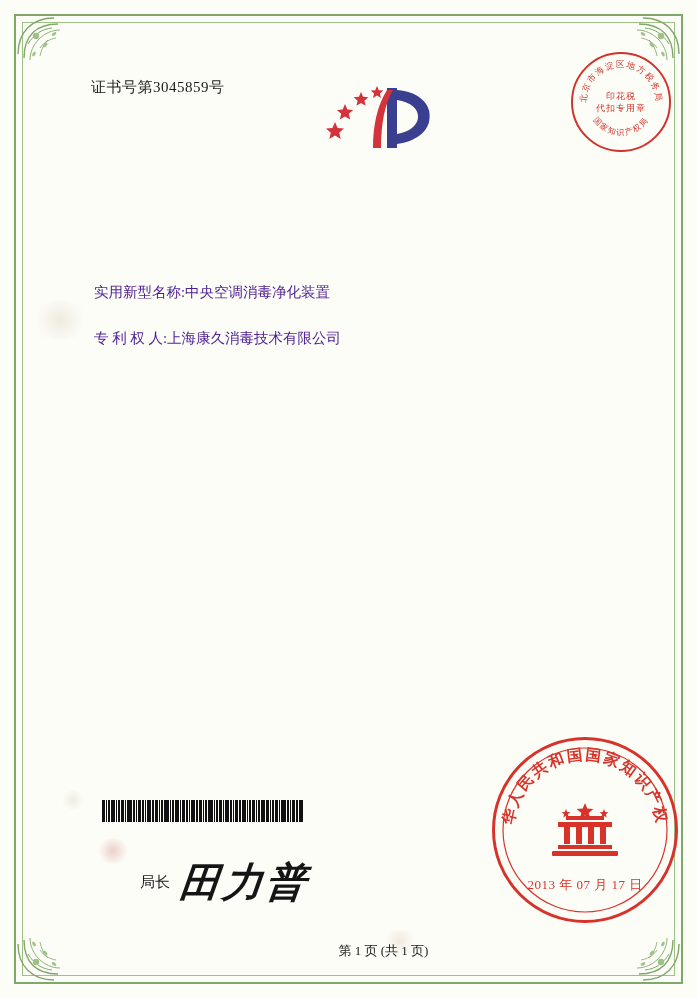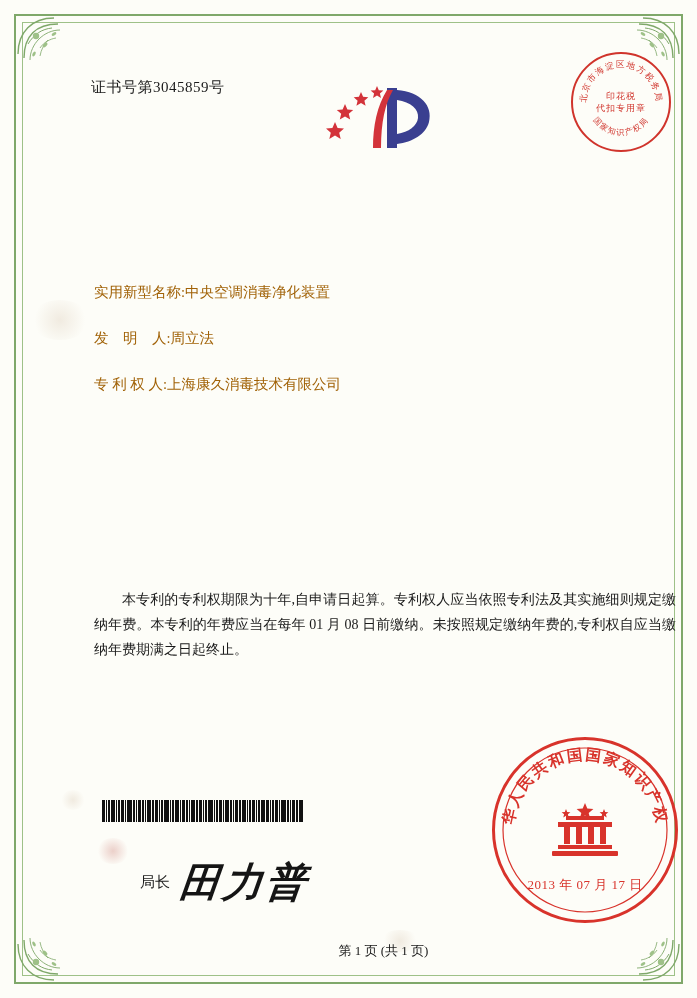--- a/index.html
+++ b/index.html
@@ -115,21 +115,21 @@
   }
 
   .fields {
     position: absolute;
     left: 58px;
     top: 283px;
     width: 580px;
   }
   .field {
     font-size: 14.5px;
-    color: #a16207;
+    color: #4c1d95;
     margin-bottom: 27px;
     white-space: nowrap;
   }
   .field .lbl {
     display: inline-block;
   }
   .field .val {
     display: inline-block;
   }
 
@@ -352,29 +352,25 @@
         <span>代扣专用章</span>
       </div>
     </div>
 
 
     <div class="fields">
       <div class="field">
         <span class="lbl">实用新型名称:</span><span class="val">中央空调消毒净化装置</span>
       </div>
       <div class="field">
-        <span class="lbl">发　明　人:</span><span class="val">周立法</span>
-      </div>
-      <div class="field">
         <span class="lbl">专 利 权 人:</span><span class="val">上海康久消毒技术有限公司</span>
       </div>
     </div>
 
     <div class="paragraphs">
-      <p>本专利的专利权期限为十年,自申请日起算。专利权人应当依照专利法及其实施细则规定缴纳年费。本专利的年费应当在每年 01 月 08 日前缴纳。未按照规定缴纳年费的,专利权自应当缴纳年费期满之日起终止。</p>
     </div>
 
     <div class="barcode">
       <i style="width:3px"></i>
         <i style="width:1px"></i>
         <i style="width:2px"></i>
         <i style="width:4px"></i>
         <i style="width:1px"></i>
       <i style="width:2px"></i>
         <i style="width:3px"></i>

